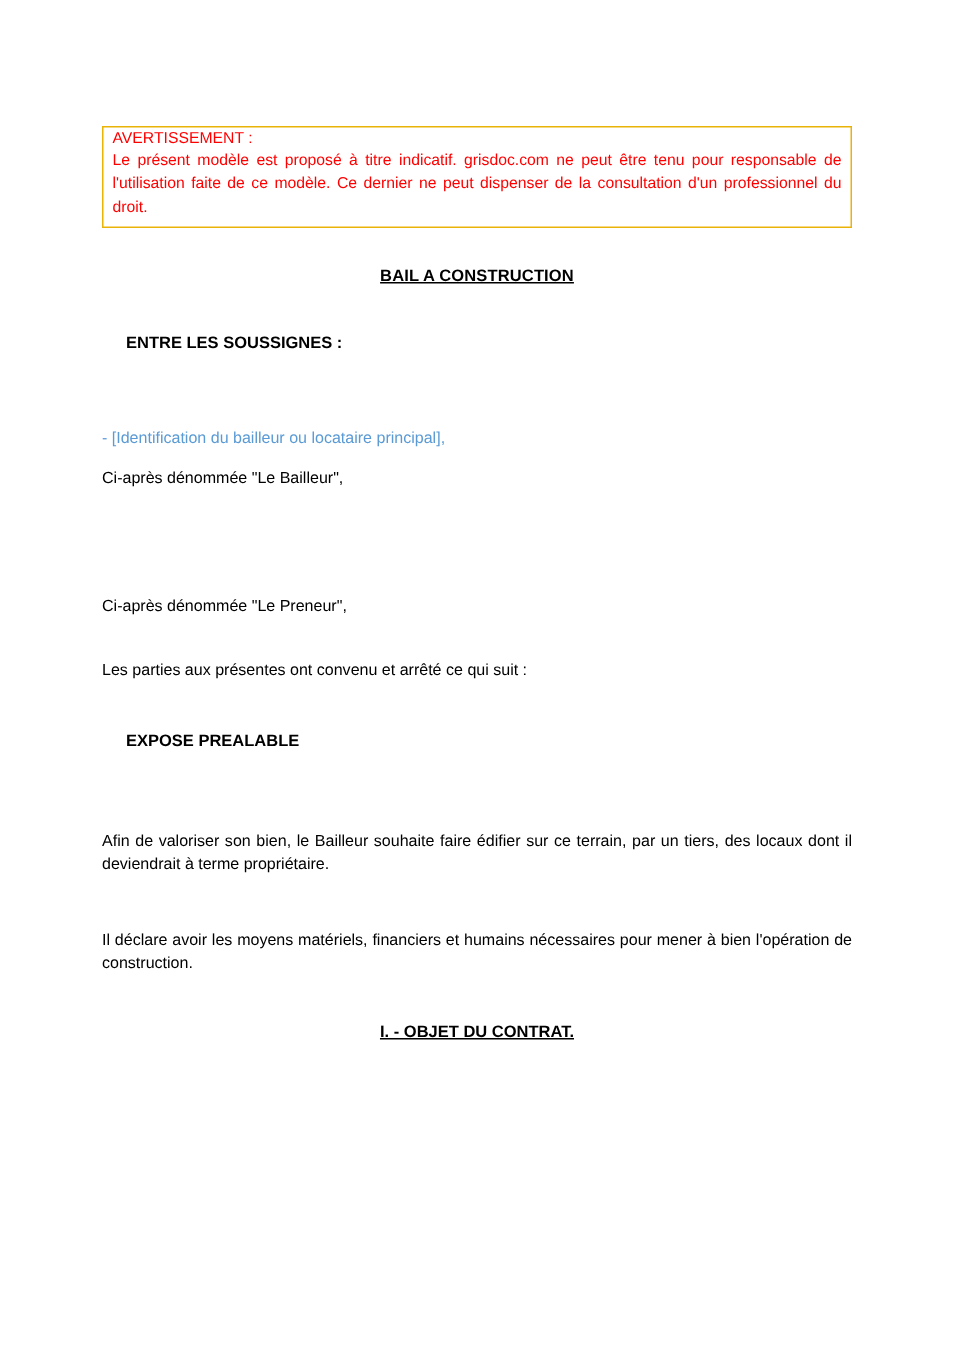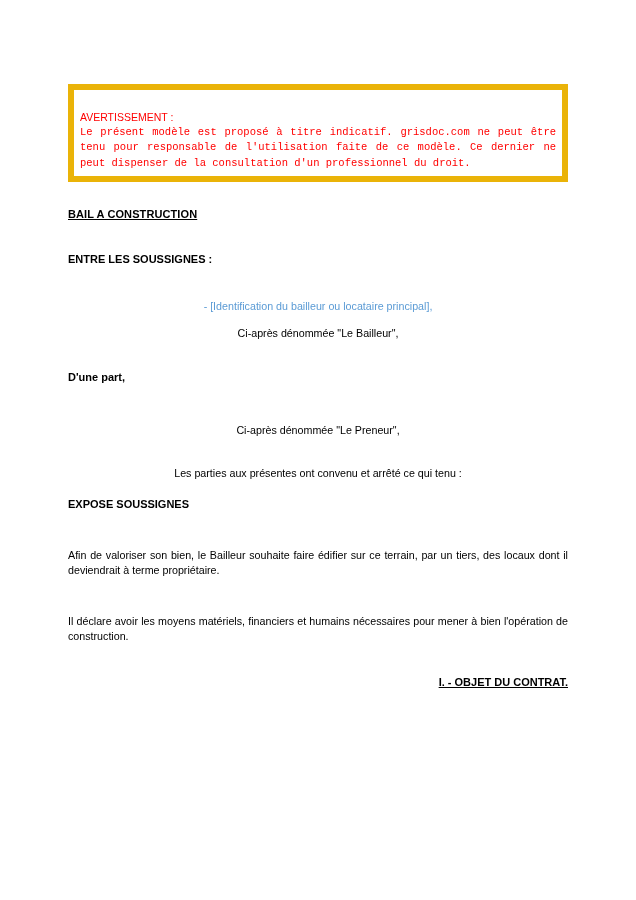--- a/index.html
+++ b/index.html
@@ -26,75 +26,74 @@
 
   .content {
     position: absolute;
     left: 68px;
     top: 84px;
     width: 500px;
   }
 
   
   .warning-box {
-    border: 6px solid #eab308;
+    border: 1px solid #eab308;
     box-sizing: border-box;
-    padding: 20px 6px 5px 6px;
+    padding: 0 6px 5px 6px;
     margin: 0 0 26px 0;
     color: #ff0000;
     font-size: 10.5px;
     line-height: 15.2px;
   }
 
   .warning-title {
     text-align: left;
     white-space: nowrap;
   }
 
   .warning-body {
     text-align: justify;
     text-justify: inter-word;
-    font-family: Liberation Mono, monospace;
   }
 
   
   .doc-title {
-    text-align: left;
+    text-align: center;
     font-weight: bold;
     font-size: 11px;
     text-decoration: underline;
     margin: 0 0 33px 0;
     letter-spacing: 0.1px;
   }
 
   .section-title-bold {
     font-weight: bold;
     font-size: 11px;
-    margin: 0;
+    margin: 16px;
   }
 
   .section-heading-centered {
-    text-align: right;
+    text-align: center;
     font-weight: bold;
     font-size: 11px;
     text-decoration: underline;
     margin: 0;
   }
 
   
   p.body {
     font-size: 10.7px;
     line-height: 15.2px;
     margin: 0;
     text-align: justify;
     text-justify: inter-word;
   }
 
   p.body.noj {
-    text-align: center;
+    text-align: left;
   }
 
   .ph {
     color: #5b9bd5;
   }
   .gap-12 { height: 12px; }
   .gap-14 { height: 14px; }
   .gap-16 { height: 16px; }
   .gap-20 { height: 20px; }
   .gap-28 { height: 28px; }
@@ -119,39 +118,38 @@
     <div class="gap-34"></div>
 
     <p class="body noj ph">- [Identification du bailleur ou locataire principal],</p>
 
     <div class="gap-12"></div>
 
     <p class="body noj">Ci-après dénommée "Le Bailleur",</p>
 
     <div class="gap-30"></div>
 
-    <div class="section-title-bold">D'une part,</div>
 
     <div class="gap-12"></div>
 
 
     <div class="gap-16"></div>
 
 
     <div class="gap-12"></div>
 
     <p class="body noj">Ci-après dénommée "Le Preneur",</p>
 
     <div class="gap-28"></div>
 
-    <p class="body noj">Les parties aux présentes ont convenu et arrêté ce qui tenu :</p>
+    <p class="body noj">Les parties aux présentes ont convenu et arrêté ce qui suit :</p>
 
     <div class="gap-16"></div>
 
-    <div class="section-title-bold">EXPOSE SOUSSIGNES</div>
+    <div class="section-title-bold">EXPOSE PREALABLE</div>
 
     <div class="gap-14"></div>
 
 
     <div class="gap-12"></div>
 
 
     <div class="gap-12"></div>
 
     <p class="body">Afin de valoriser son bien, le Bailleur souhaite faire édifier sur ce terrain, par un tiers, des locaux dont il deviendrait à terme propriétaire.</p>

